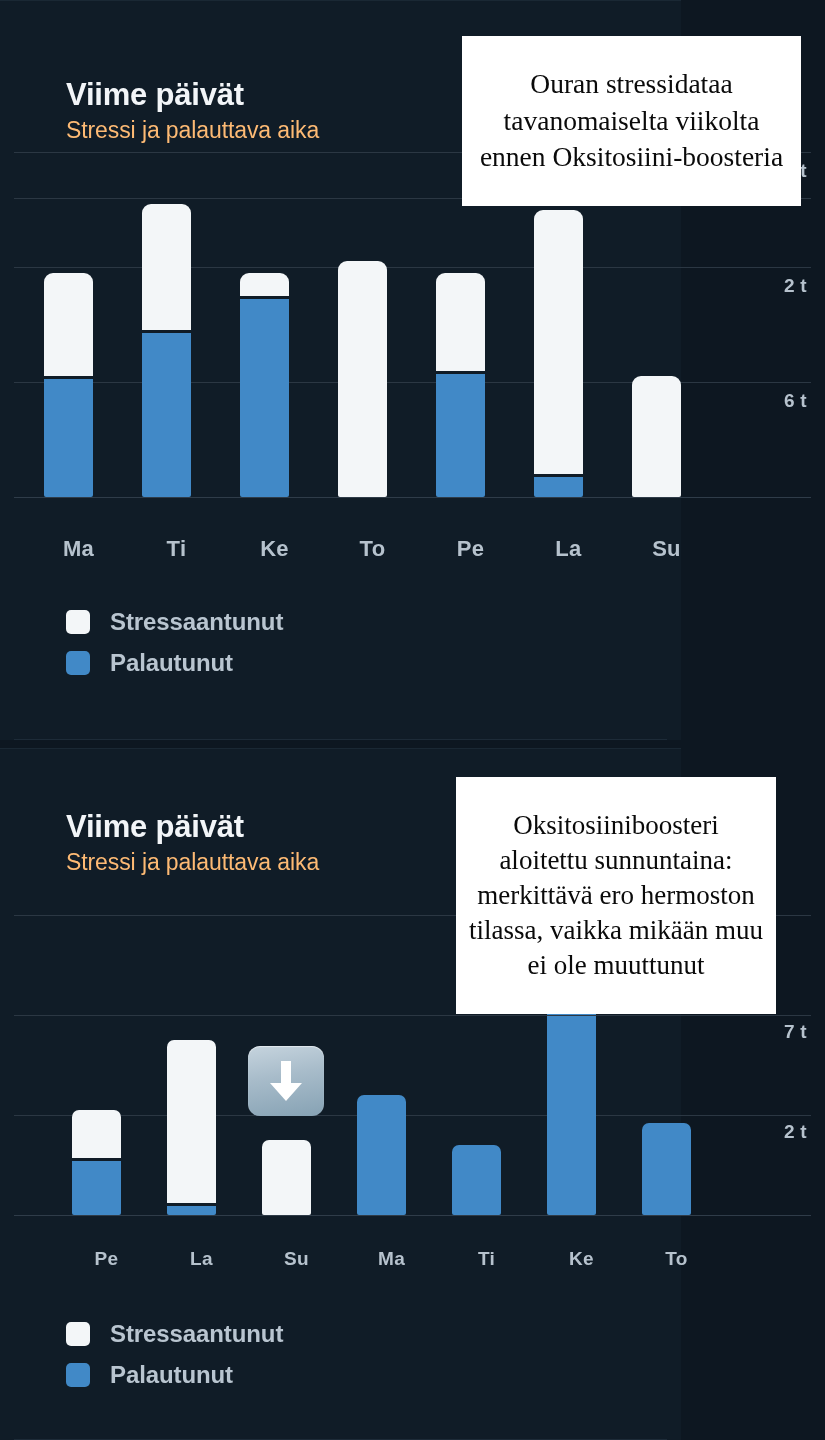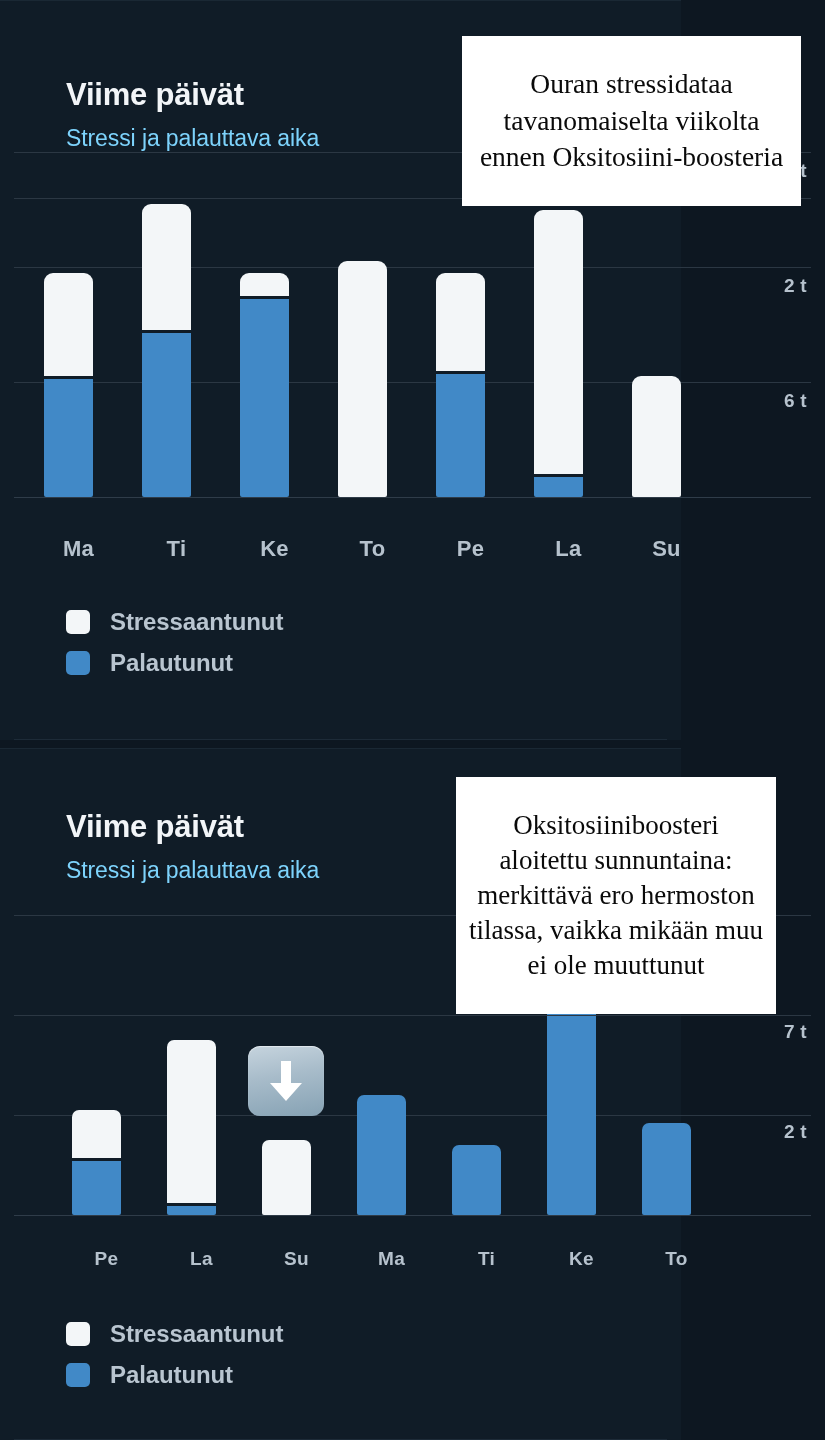--- a/index.html
+++ b/index.html
@@ -53,24 +53,24 @@
     font-weight: bold;
     color: #f2f5f8;
     letter-spacing: -0.2px;
     line-height: 1.1;
     margin: 0;
     white-space: nowrap;
   }
   .chart-subtitle {
     font-size: 23px;
     font-weight: normal;
-    color: #7dd3fc;
+    color: #fdba74;
     letter-spacing: -0.1px;
     line-height: 1.1;
-    margin: 14px 0 0 0;
+    margin: 6px 0 0 0;
     white-space: nowrap;
   }
 
   
   .plot {
     position: absolute;
     left: 0;
     width: 825px;
   }
   .gridline {

